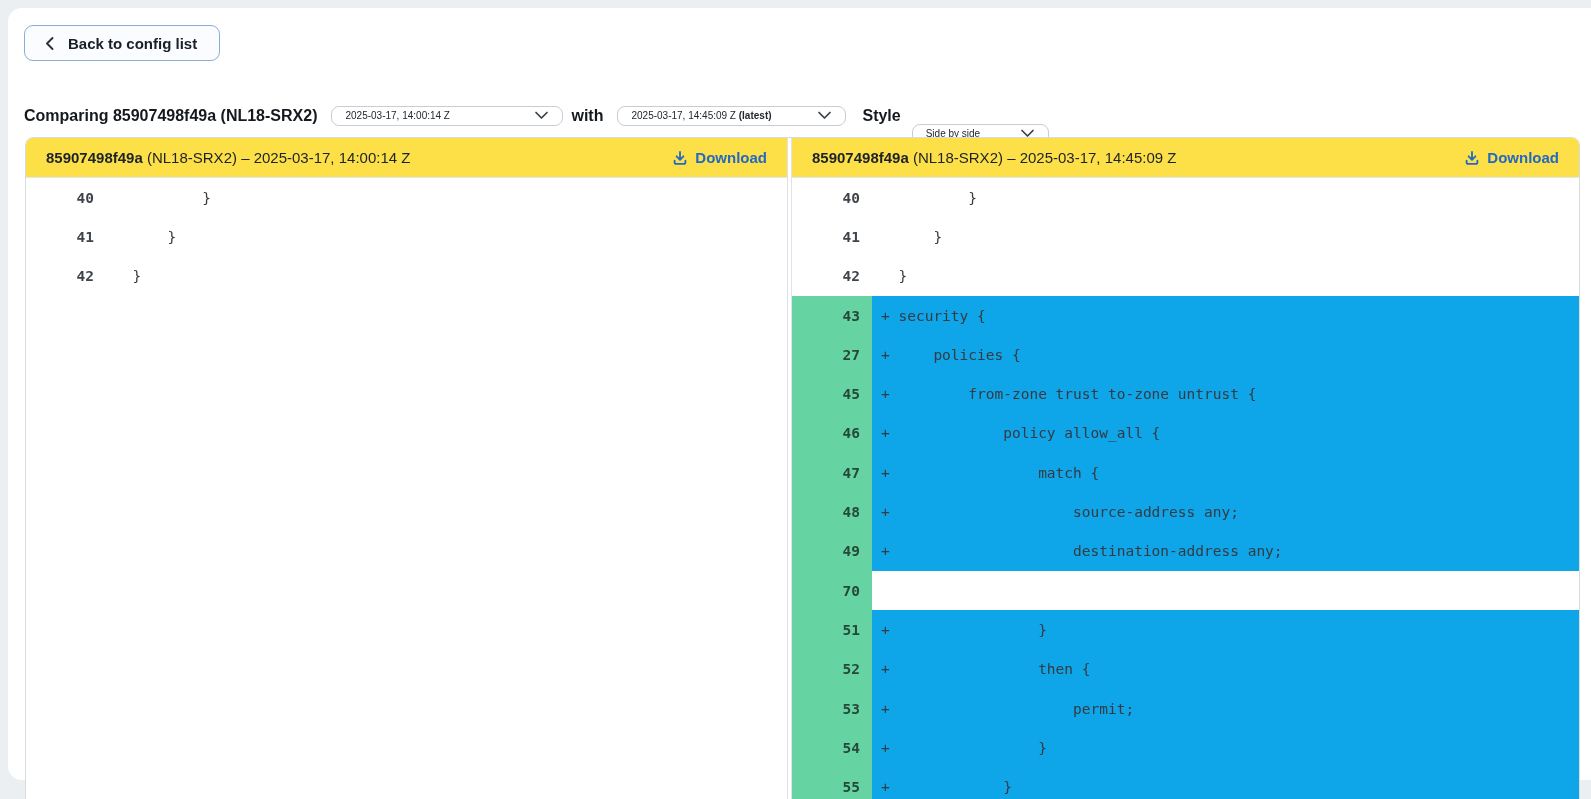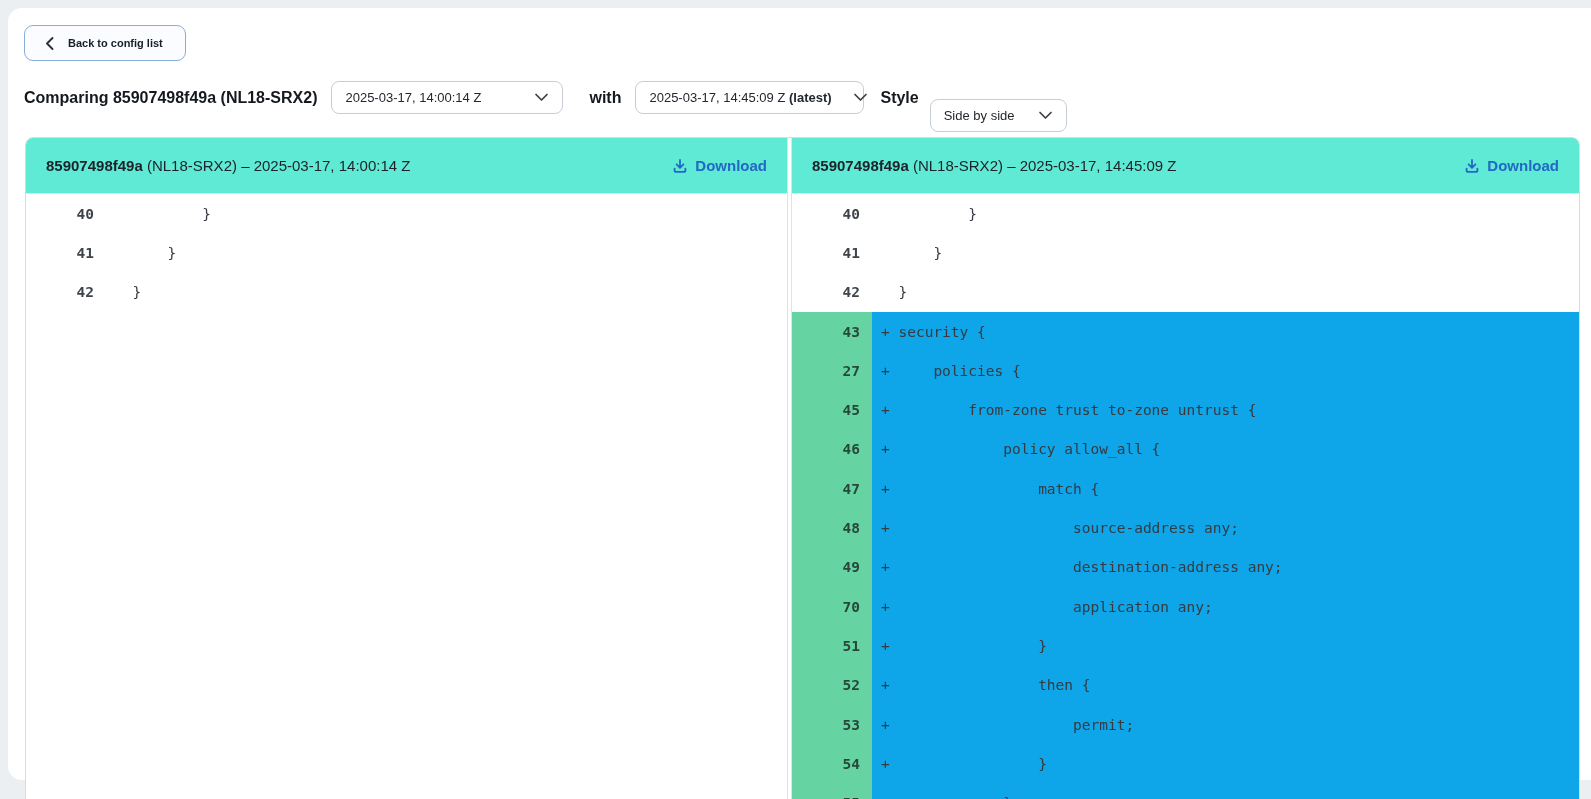--- a/index.html
+++ b/index.html
@@ -3,43 +3,43 @@
 <meta charset="utf-8">
 <style>
   html,body{margin:0;padding:0;width:1591px;height:799px;overflow:hidden;
     background:#eceff2;font-family:"Liberation Sans",sans-serif;}
   .card{position:absolute;left:8px;top:8px;width:1600px;height:772px;
     background:#ffffff;border-radius:14px;}
   
   .back-btn{position:absolute;left:24px;top:25px;height:36px;box-sizing:border-box;
     display:inline-flex;align-items:center;gap:13px;padding:0 22px 0 19px;
     background:#fbfcff;border:1px solid #88add9;border-radius:9px;cursor:pointer;
-    font-size:11px;font-weight:700;color:#181f27;}
+    font-size:15px;font-weight:700;color:#181f27;}
   .back-btn svg{display:block;}
   
-  .controls{position:absolute;left:24px;top:81px;height:33px;display:flex;align-items:center;}
+  .controls{position:absolute;left:24px;top:99px;height:33px;display:flex;align-items:center;}
   .cmp-label{font-size:16px;font-weight:700;color:#15191e;margin-right:14px;white-space:nowrap;}
   .inline-label{font-size:16px;font-weight:700;color:#15191e;white-space:nowrap;}
-  .select{height:33px;box-sizing:border-box;border:1px solid #c7cdd4;border-radius:8px;
+  .select{height:20px;box-sizing:border-box;border:1px solid #c7cdd4;border-radius:8px;
     background:#fff;display:flex;align-items:center;padding:0 13px;
-    font-size:13px;color:#23282e;cursor:pointer;white-space:pre;}
+    font-size:10px;color:#23282e;cursor:pointer;white-space:pre;}
   .select .chev{margin-left:auto;display:block;}
   .sel-from{width:232px;}
   .sel-to{width:229px;margin-left:14px;}
   .sel-style{width:137px;margin-left:11px;margin-top:36px;}
-  .lbl-with{margin-left:26px;margin-right:0;}
+  .lbl-with{margin-left:8px;margin-right:0;}
   .lbl-style{margin-left:16px;}
   .bold-suffix{font-weight:700;}
   
   .diff{position:absolute;left:25px;top:137px;width:1555px;height:672px;box-sizing:border-box;
     display:flex;background:#fff;border:1px solid #d7dce1;border-radius:8px 8px 0 0;overflow:hidden;}
   .pane{width:761px;flex:none;display:flex;flex-direction:column;min-width:0;}
   .pane.right{flex:1;width:auto;}
   .divider{flex:none;width:3px;background:#fff;border-left:1px solid #dfe3e8;border-right:1px solid #dfe3e8;}
-  .pane-header{height:56px;flex:none;background:#5eead4;display:flex;align-items:center;
+  .pane-header{height:40px;flex:none;background:#fde047;display:flex;align-items:center;
     padding:4px 20px;font-size:15px;color:#1c2229;border-bottom:1px solid #dde8f4;box-sizing:border-box;}
   .pane-header .tid{font-weight:700;}
   .pane-header .trest{font-weight:400;white-space:pre;}
   .download{margin-left:auto;display:flex;align-items:center;gap:7px;
     color:#2368c4;font-weight:700;font-size:15px;cursor:pointer;}
   .download svg{display:block;}
   .pane-code{flex:1;background:#fff;}
   .row{display:flex;height:39.3px;}
   .ln{width:80px;flex:none;box-sizing:border-box;padding-right:12px;
     display:flex;align-items:center;justify-content:flex-end;
@@ -183,21 +183,20 @@
         <div class="row added">
           <span class="ln">48</span>
           <span class="ct">+                     source-address any;</span>
         </div>
         <div class="row added">
           <span class="ln">49</span>
           <span class="ct">+                     destination-address any;</span>
         </div>
         <div class="row added">
           <span class="ln">70</span>
-          <span class="ct">+                     application any;</span>
         </div>
         <div class="row added">
           <span class="ln">51</span>
           <span class="ct">+                 }</span>
         </div>
         <div class="row added">
           <span class="ln">52</span>
           <span class="ct">+                 then {</span>
         </div>
         <div class="row added">

